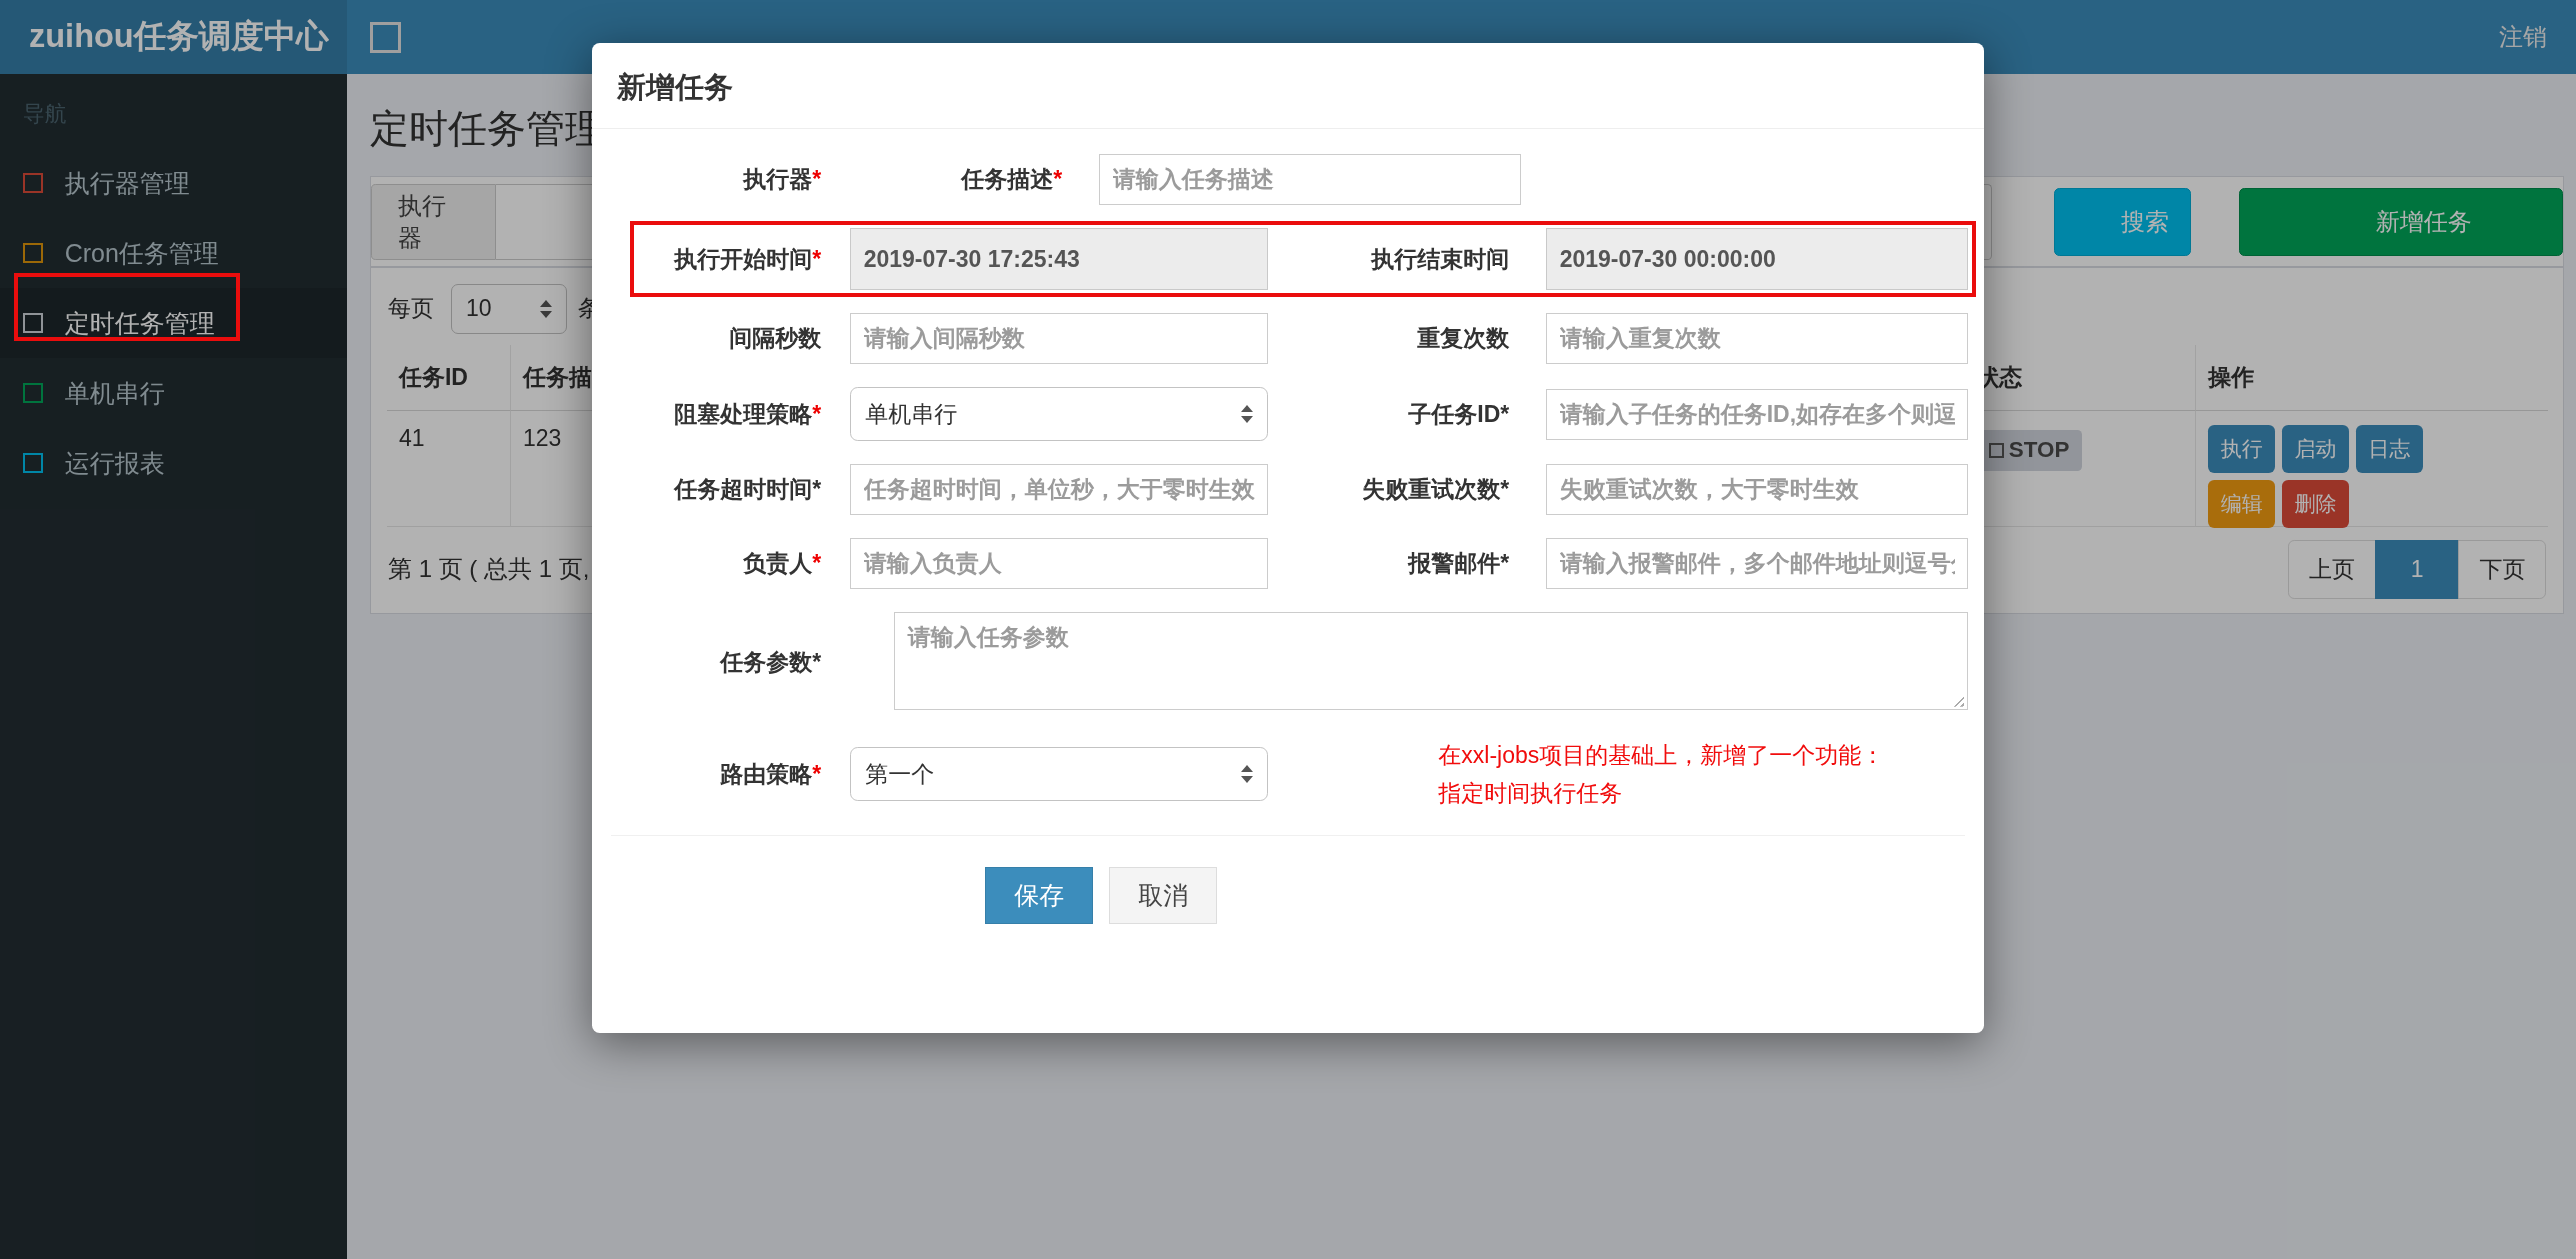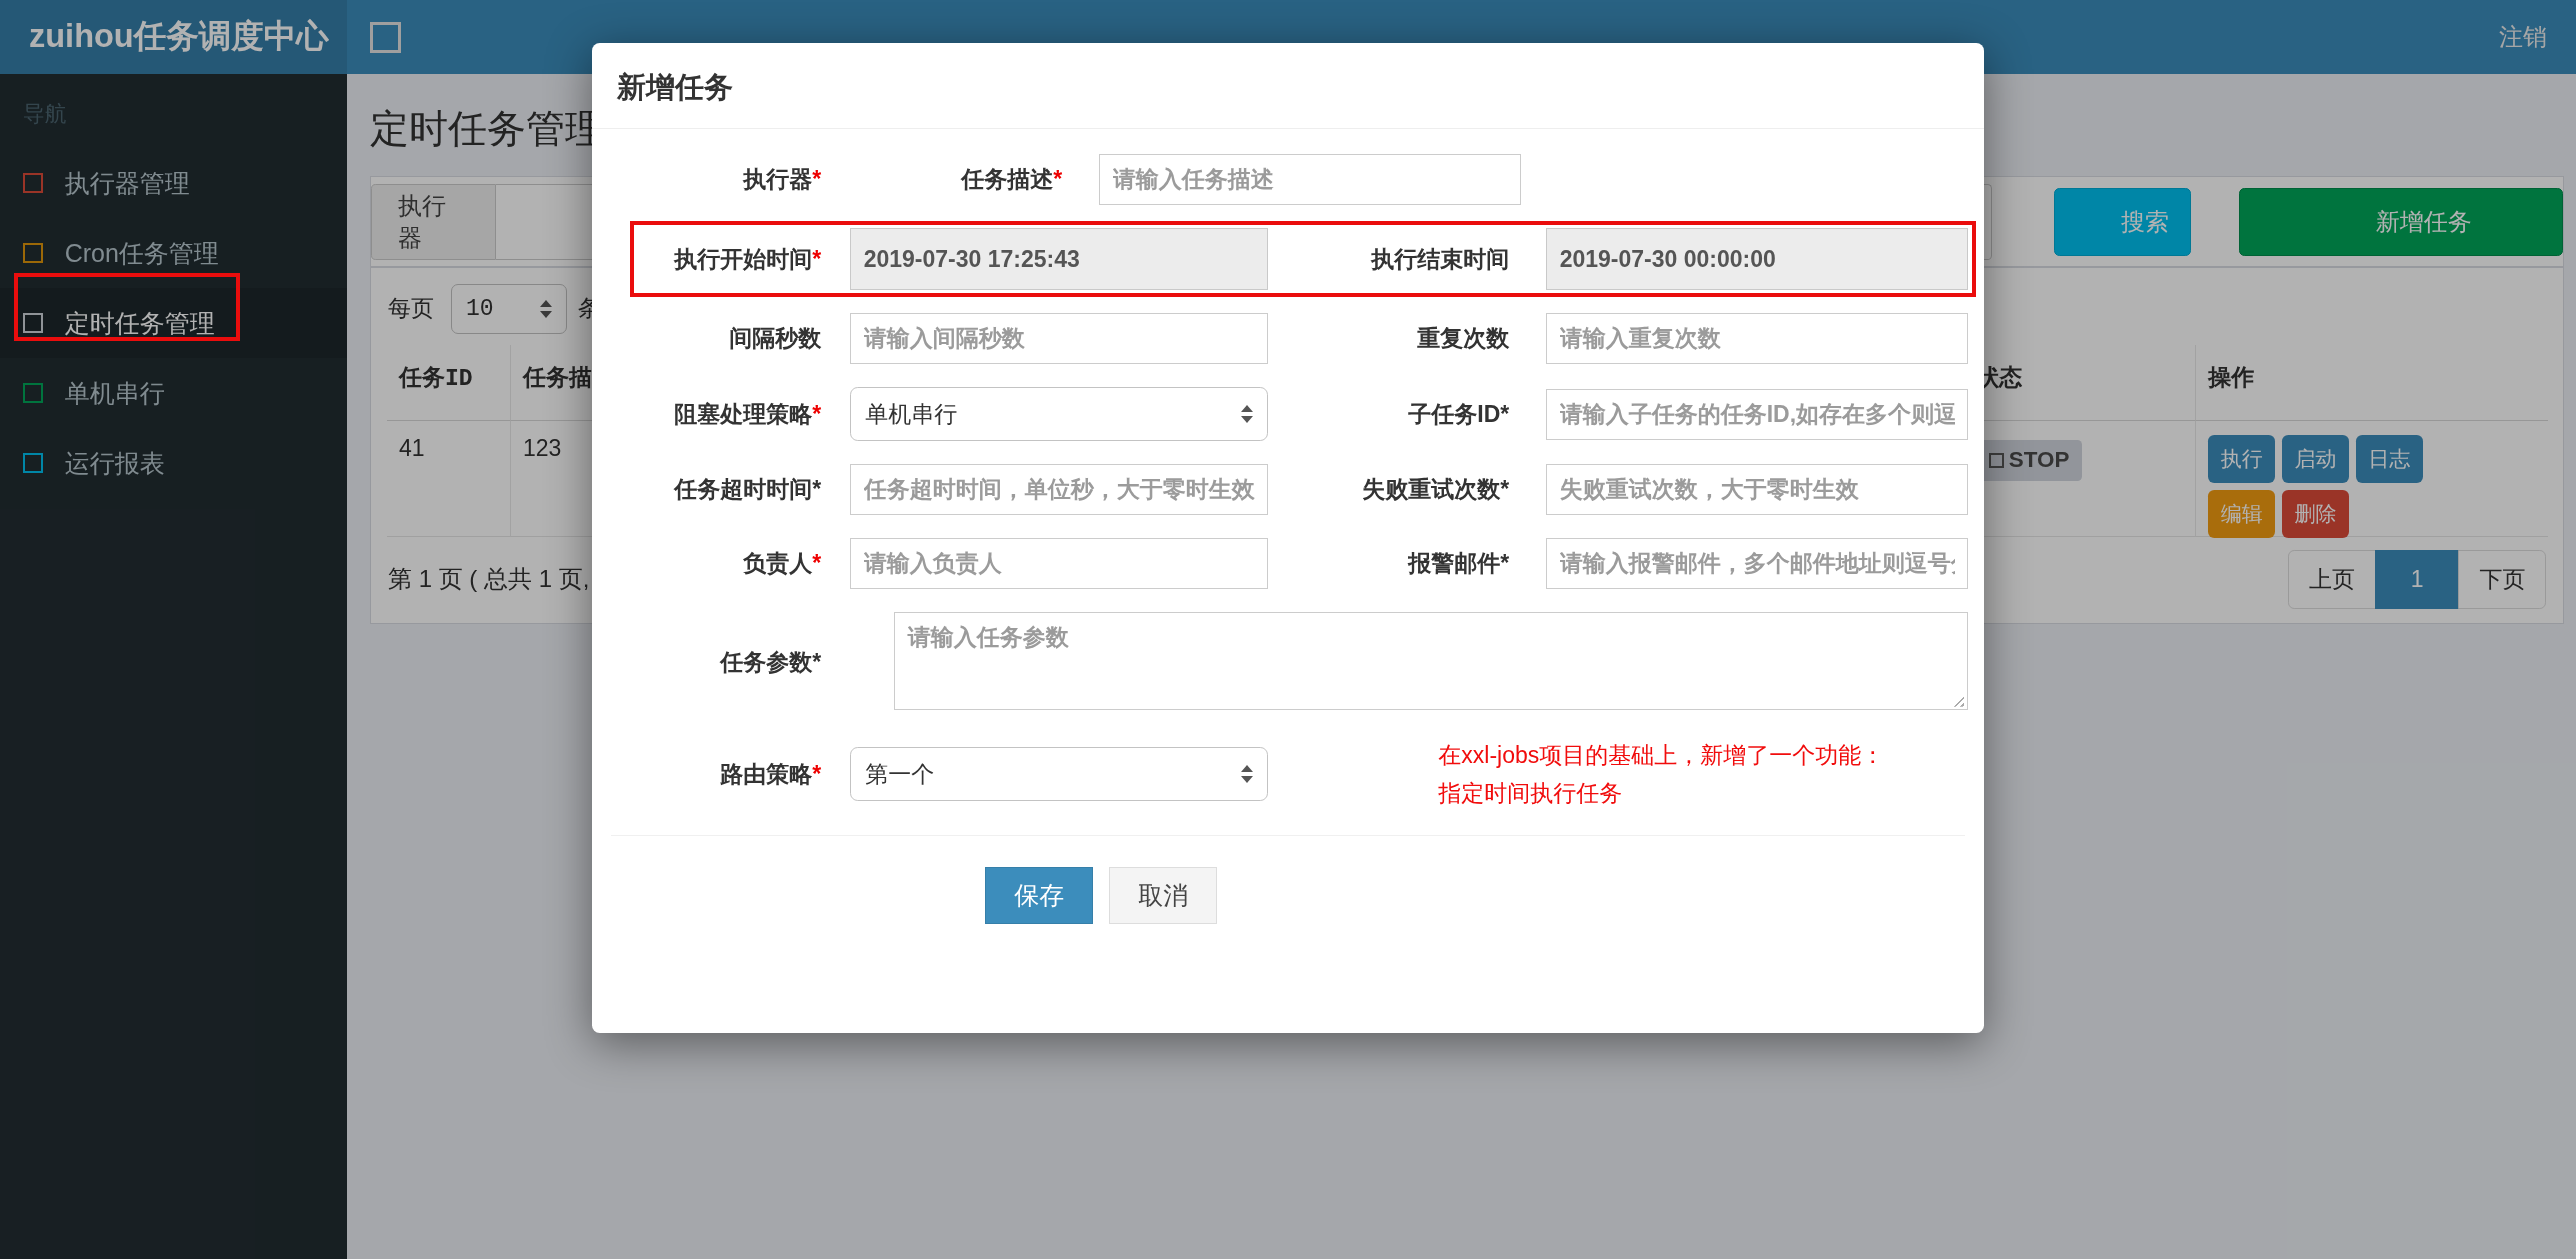--- a/index.html
+++ b/index.html
@@ -28,26 +28,26 @@
   .page-title { font-size:39px; font-weight:500; color:#333; margin:28px 0 20px 0; }
   .panel { background:#fff; border:0.8px solid #d8dce3; }
   .filter-panel { height:91px; display:flex; align-items:center; padding:0 0 0 0; }
   .addon { height:76px; background:#eee; border:0.8px solid #ccc; border-radius:4.6px 0 0 4.6px; display:flex; align-items:center; padding:0 26px; font-size:24px; color:#444; }
   .filter-input { height:76px; width:1515px; border:0.8px solid #ccc; border-left:none; border-radius:0 4.6px 4.6px 0; font-size:23px; padding:0 14px; color:#555; background:#fff; }
   .btn { border-radius:5.4px; color:#fff; font-size:24px; display:flex; align-items:center; justify-content:center; cursor:pointer;padding-left:45px; }
   .btn-search { width:138px; height:68px; background:#00c0ef; border:0.8px solid #00acd6; margin-left:62px; }
   .btn-add { width:328px; height:68px; background:#00a65a; border:0.8px solid #008d4c; margin-left:48px; }
   .table-panel { margin-top:0; padding:10.8px 15.5px 14px 15.5px; min-height:305px; }
   .perpage { display:flex; align-items:center; font-size:23px; color:#333; height:51px; margin:4.6px 0 10.8px 1.5px; }
-  .mini-select { width:116px; height:50px; border:0.8px solid #c3c3c3; border-radius:7px; display:flex; align-items:center; padding:0 34px 0 14px; margin:0 10.8px 0 17px; position:relative; background:#fff; font-size:23px; color:#333;font-family:Liberation Mono, monospace; }
+  .mini-select { width:116px; height:50px; border:0.8px solid #c3c3c3; border-radius:7px; display:flex; align-items:center; padding:0 34px 0 14px; margin:0 10.8px 0 17px; position:relative; background:#fff; font-size:23px; color:#333; }
   .grid { width:100%; }
   .g-row { display:flex; }
   .g-cell { padding:14px 12.4px; font-size:23px; color:#333; border-bottom:0.8px solid #e5e5e5; border-right:0.8px solid #e9e9e9; }
   .g-cell:last-child { border-right:none; }
-  .g-head .g-cell { font-weight:bold; border-bottom:0.8px solid #d9d9d9; padding-top:17px; padding-bottom:27px;font-family:Liberation Mono, monospace; }
+  .g-head .g-cell { font-weight:bold; border-bottom:0.8px solid #d9d9d9; padding-top:17px; padding-bottom:17px; }
   .c-id { width:124px; } .c-desc { flex:1; } .c-status { width:232px; } .c-ops { width:352px; }
   .g-body .g-cell { height:116px; }
   .badge-stop { display:inline-flex; align-items:center; background:#d2d6de; color:#4a4a4a; font-weight:bold; font-size:22.4px; border-radius:4.6px; padding:7.7px 12.4px; margin-top:4.6px; }
   .badge-stop .bsq { width:15.5px; height:15.5px; border:2.3px solid #5a5a5a; margin-right:4.6px; }
   .ops { display:flex; flex-wrap:wrap; width:240px; gap:7px; }
   .op { height:48px; padding:0 12.4px; border-radius:6.2px; color:#fff; font-size:21px; display:flex; align-items:center; cursor:pointer; }
   .op.blue { background:#3c8dbc; } .op.orange { background:#f39c12; } .op.red { background:#dd4b39; }
   .pager-row { display:flex; justify-content:space-between; align-items:center; margin-top:12.4px; padding:0 1.5px; }
   .pg-summary { font-size:24px; color:#333; }
   .pager { display:flex; }

